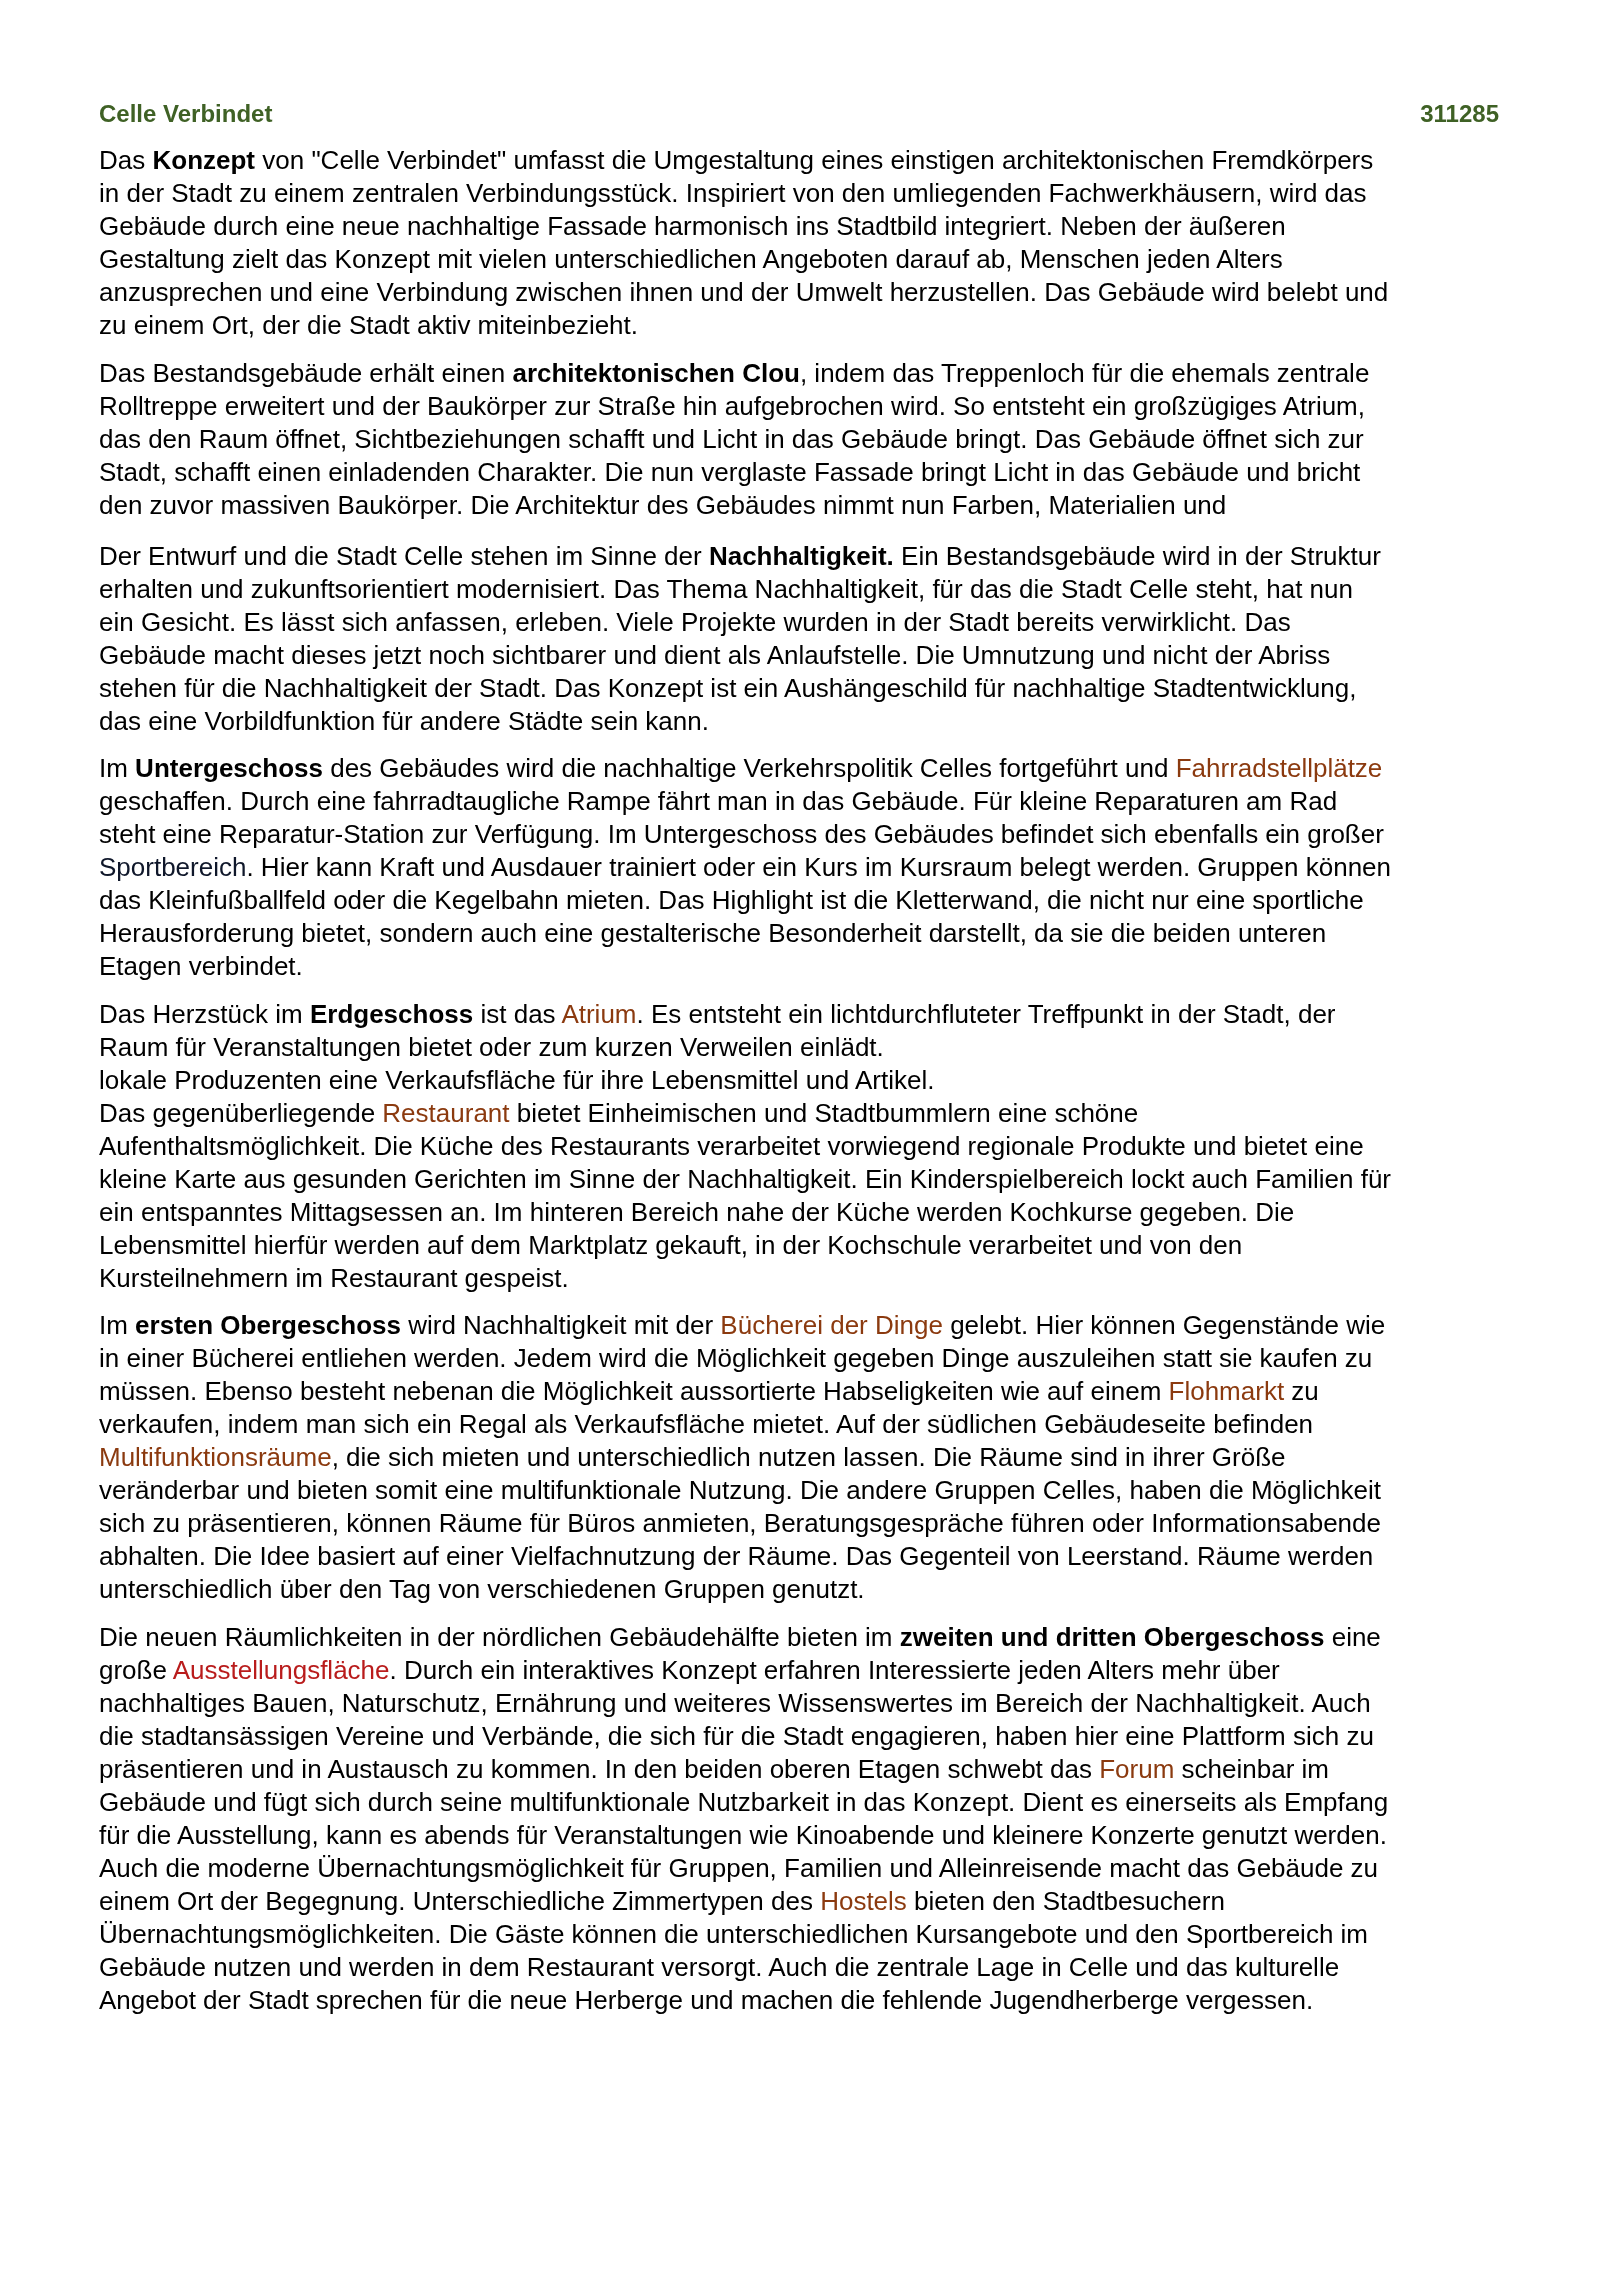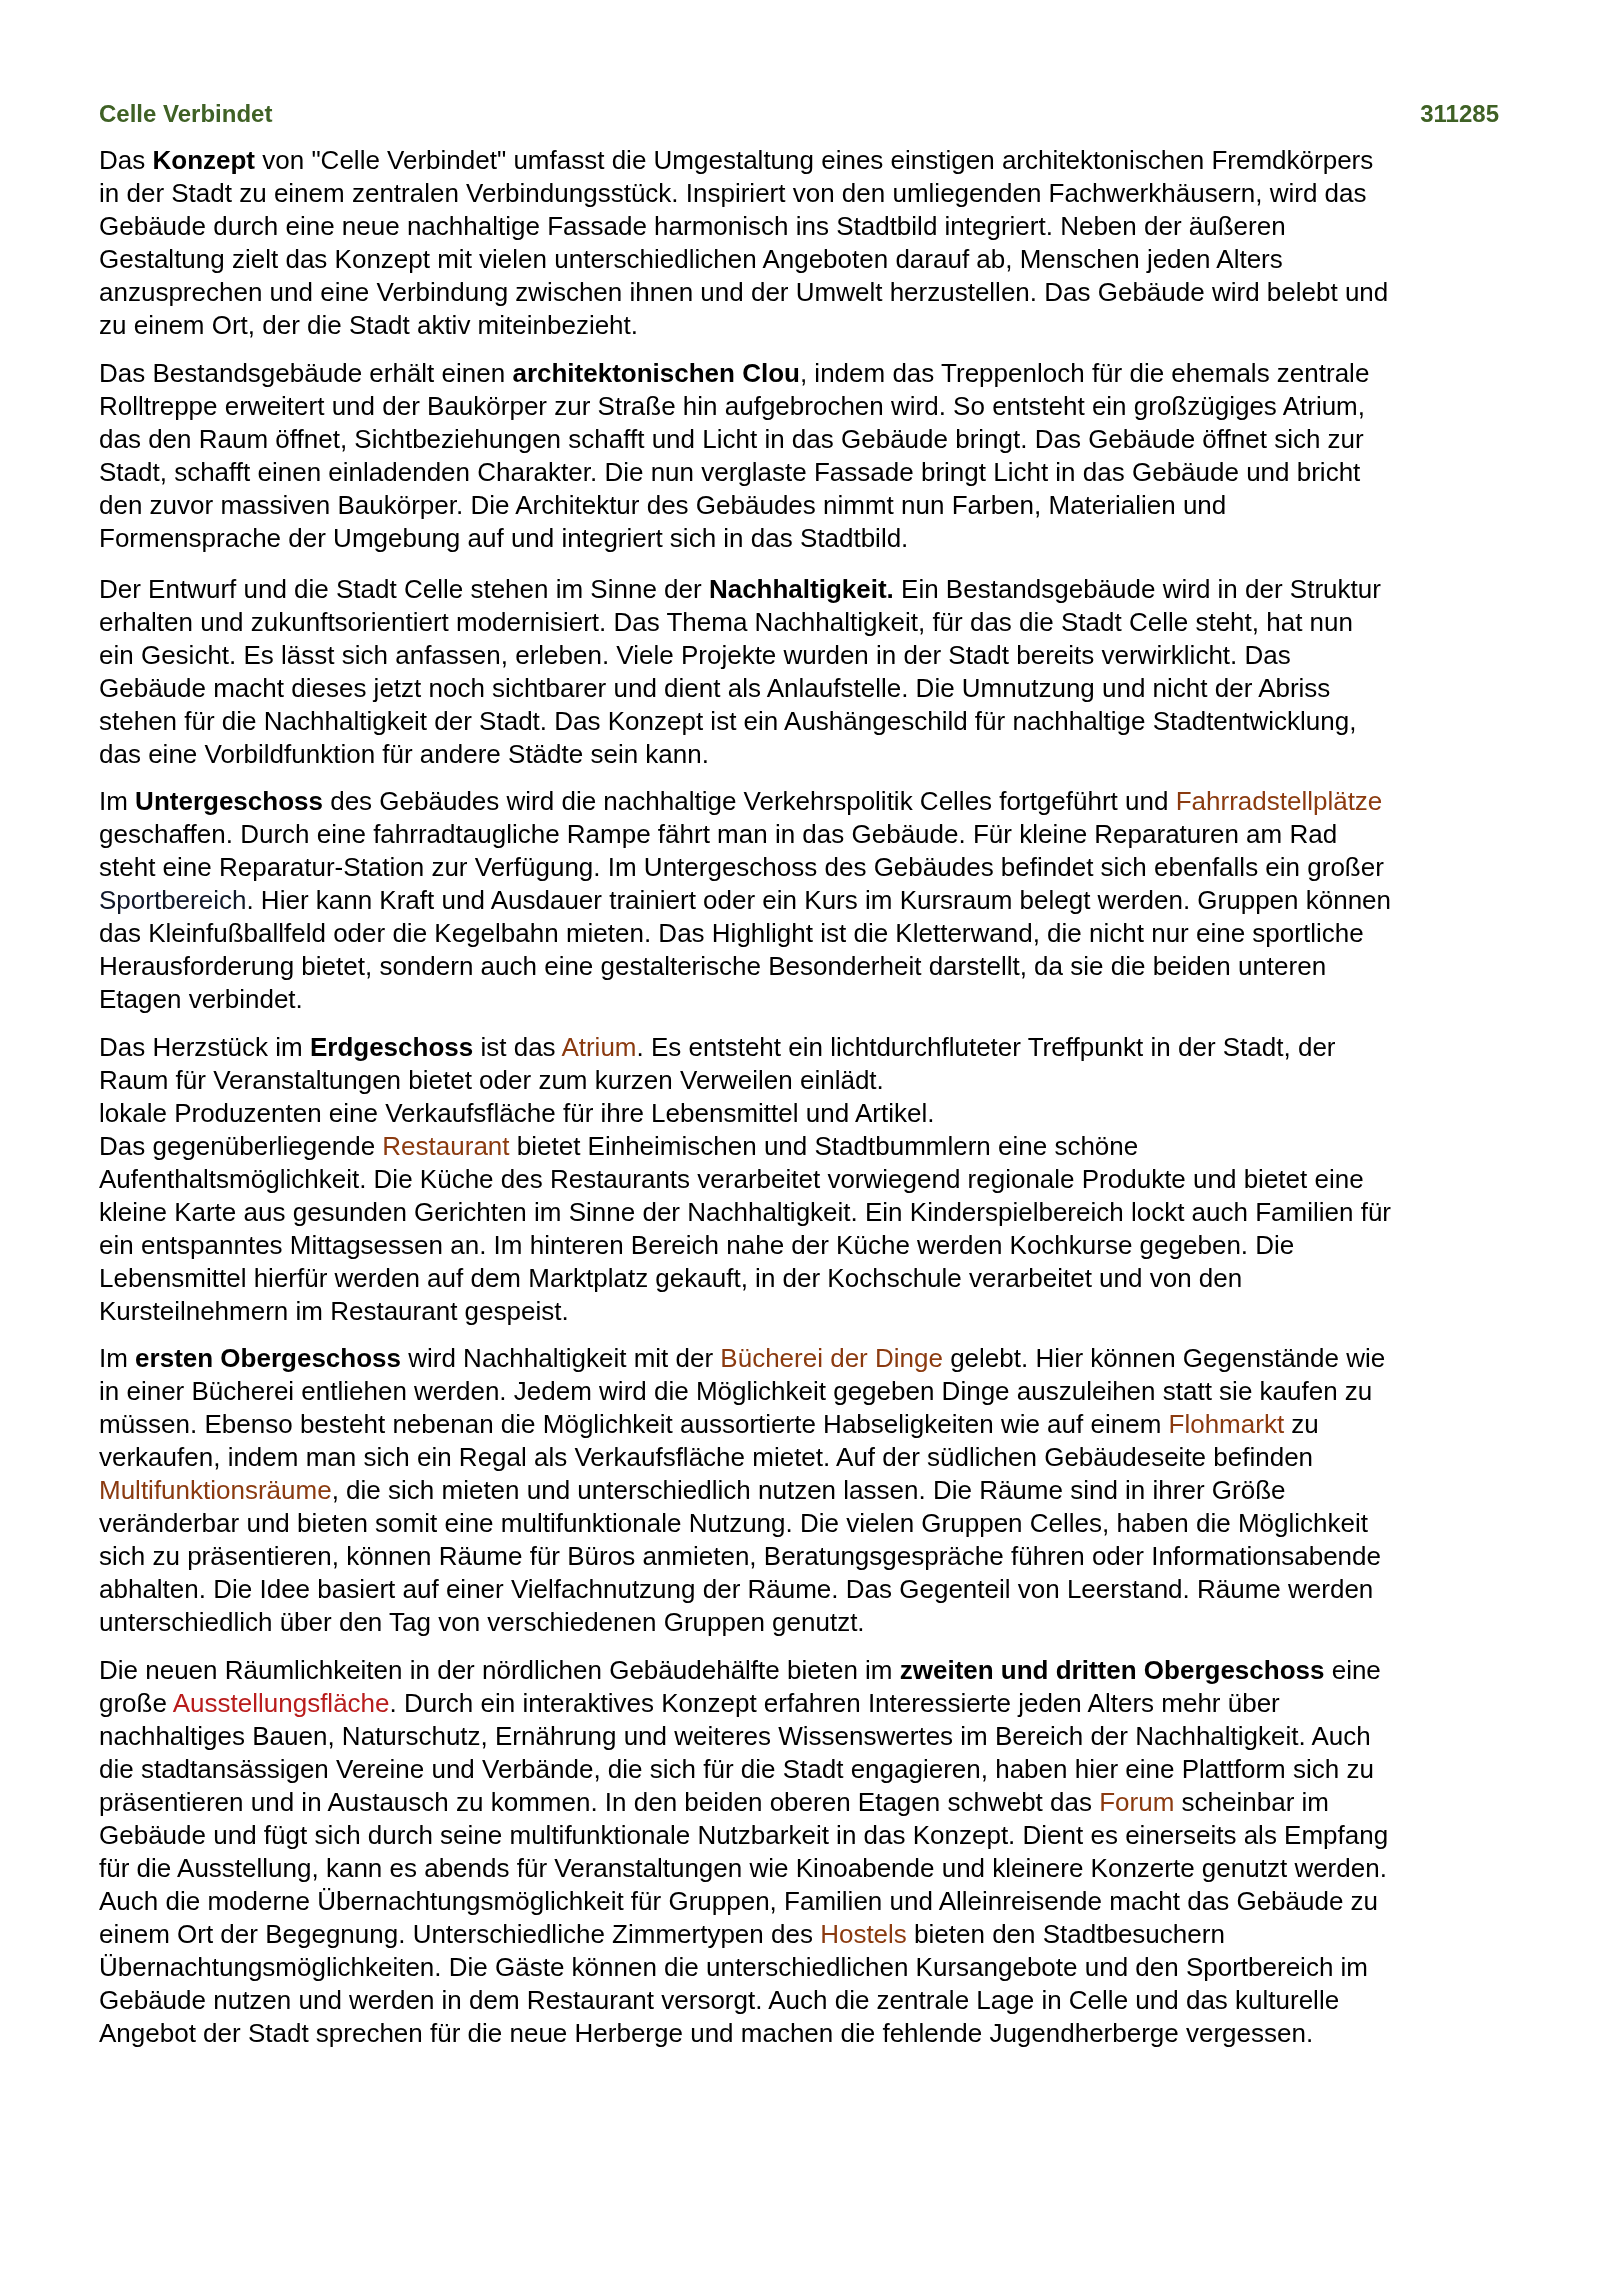--- a/index.html
+++ b/index.html
@@ -37,21 +37,20 @@
         <span class="line"><span>Gestaltung zielt das Konzept mit vielen unterschiedlichen Angeboten darauf ab, Menschen jeden Alters</span></span>
         <span class="line"><span>anzusprechen und eine Verbindung zwischen ihnen und der Umwelt herzustellen. Das Gebäude wird belebt und</span></span>
         <span class="line"><span>zu einem Ort, der die Stadt aktiv miteinbezieht.</span></span>
       </div>
       <div class="para">
         <span class="line"><span>Das Bestandsgebäude erhält einen </span><span class="b">architektonischen Clou</span><span>, indem das Treppenloch für die ehemals zentrale</span></span>
         <span class="line"><span>Rolltreppe erweitert und der Baukörper zur Straße hin aufgebrochen wird. So entsteht ein großzügiges Atrium,</span></span>
         <span class="line"><span>das den Raum öffnet, Sichtbeziehungen schafft und Licht in das Gebäude bringt. Das Gebäude öffnet sich zur</span></span>
         <span class="line"><span>Stadt, schafft einen einladenden Charakter. Die nun verglaste Fassade bringt Licht in das Gebäude und bricht</span></span>
         <span class="line"><span>den zuvor massiven Baukörper. Die Architektur des Gebäudes nimmt nun Farben, Materialien und</span></span>
-        <span class="line"><span>Formensprache der Umgebung auf und integriert sich in das Stadtbild.</span></span>
       </div>
       <div class="para extra-gap">
         <span class="line"><span>Der Entwurf und die Stadt Celle stehen im Sinne der </span><span class="b">Nachhaltigkeit.</span><span> Ein Bestandsgebäude wird in der Struktur</span></span>
         <span class="line"><span>erhalten und zukunftsorientiert modernisiert. Das Thema Nachhaltigkeit, für das die Stadt Celle steht, hat nun</span></span>
         <span class="line"><span>ein Gesicht. Es lässt sich anfassen, erleben. Viele Projekte wurden in der Stadt bereits verwirklicht. Das</span></span>
         <span class="line"><span>Gebäude macht dieses jetzt noch sichtbarer und dient als Anlaufstelle.  Die Umnutzung und nicht der Abriss</span></span>
         <span class="line"><span>stehen für die Nachhaltigkeit der Stadt. Das Konzept ist ein Aushängeschild für nachhaltige Stadtentwicklung,</span></span>
         <span class="line"><span>das eine Vorbildfunktion für andere Städte sein kann.</span></span>
       </div>
       <div class="para">
@@ -73,21 +72,21 @@
         <span class="line"><span>ein entspanntes Mittagsessen an. Im hinteren Bereich nahe der Küche werden Kochkurse gegeben. Die</span></span>
         <span class="line"><span>Lebensmittel hierfür werden auf dem Marktplatz gekauft, in der Kochschule verarbeitet und von den</span></span>
         <span class="line"><span>Kursteilnehmern im Restaurant gespeist.</span></span>
       </div>
       <div class="para">
         <span class="line"><span>Im </span><span class="b">ersten Obergeschoss</span><span> wird Nachhaltigkeit mit der </span><span class="hl" style="color: rgb(139, 58, 15);">Bücherei der Dinge</span><span> gelebt. Hier können Gegenstände wie</span></span>
         <span class="line"><span>in einer Bücherei entliehen werden. Jedem wird die Möglichkeit gegeben Dinge auszuleihen statt sie kaufen zu</span></span>
         <span class="line"><span>müssen. Ebenso besteht nebenan die Möglichkeit aussortierte Habseligkeiten wie auf einem </span><span class="hl" style="color: rgb(139, 58, 15);">Flohmarkt</span><span> zu</span></span>
         <span class="line"><span>verkaufen, indem man sich ein Regal als Verkaufsfläche mietet. Auf der südlichen Gebäudeseite befinden</span></span>
         <span class="line"><span class="hl" style="color: rgb(139, 58, 15);">Multifunktionsräume</span><span>, die sich mieten und unterschiedlich nutzen lassen. Die Räume sind in ihrer Größe</span></span>
-        <span class="line"><span>veränderbar und bieten somit eine multifunktionale Nutzung. Die vielen Gruppen Celles, haben die Möglichkeit</span></span>
+        <span class="line"><span>veränderbar und bieten somit eine multifunktionale Nutzung. Die andere Gruppen Celles, haben die Möglichkeit</span></span>
         <span class="line"><span>sich zu präsentieren, können Räume für Büros anmieten, Beratungsgespräche führen oder Informationsabende</span></span>
         <span class="line"><span>abhalten. Die Idee basiert auf einer Vielfachnutzung der Räume. Das Gegenteil von Leerstand. Räume werden</span></span>
         <span class="line"><span>unterschiedlich über den Tag von verschiedenen Gruppen genutzt.</span></span>
       </div>
       <div class="para">
         <span class="line"><span>Die neuen Räumlichkeiten in der nördlichen Gebäudehälfte bieten im </span><span class="b">zweiten und dritten Obergeschoss</span><span> eine</span></span>
         <span class="line"><span>große </span><span class="hl" style="color: #b91c1c;">Ausstellungsfläche</span><span>. Durch ein interaktives Konzept erfahren Interessierte jeden Alters mehr über</span></span>
         <span class="line"><span>nachhaltiges Bauen, Naturschutz, Ernährung und weiteres Wissenswertes im Bereich der Nachhaltigkeit. Auch</span></span>
         <span class="line"><span>die stadtansässigen Vereine und Verbände, die sich für die Stadt engagieren, haben hier eine Plattform sich zu</span></span>
         <span class="line"><span>präsentieren und in Austausch zu kommen. In den beiden oberen Etagen schwebt das </span><span class="hl" style="color: rgb(139, 58, 15);">Forum</span><span> scheinbar im</span></span>

